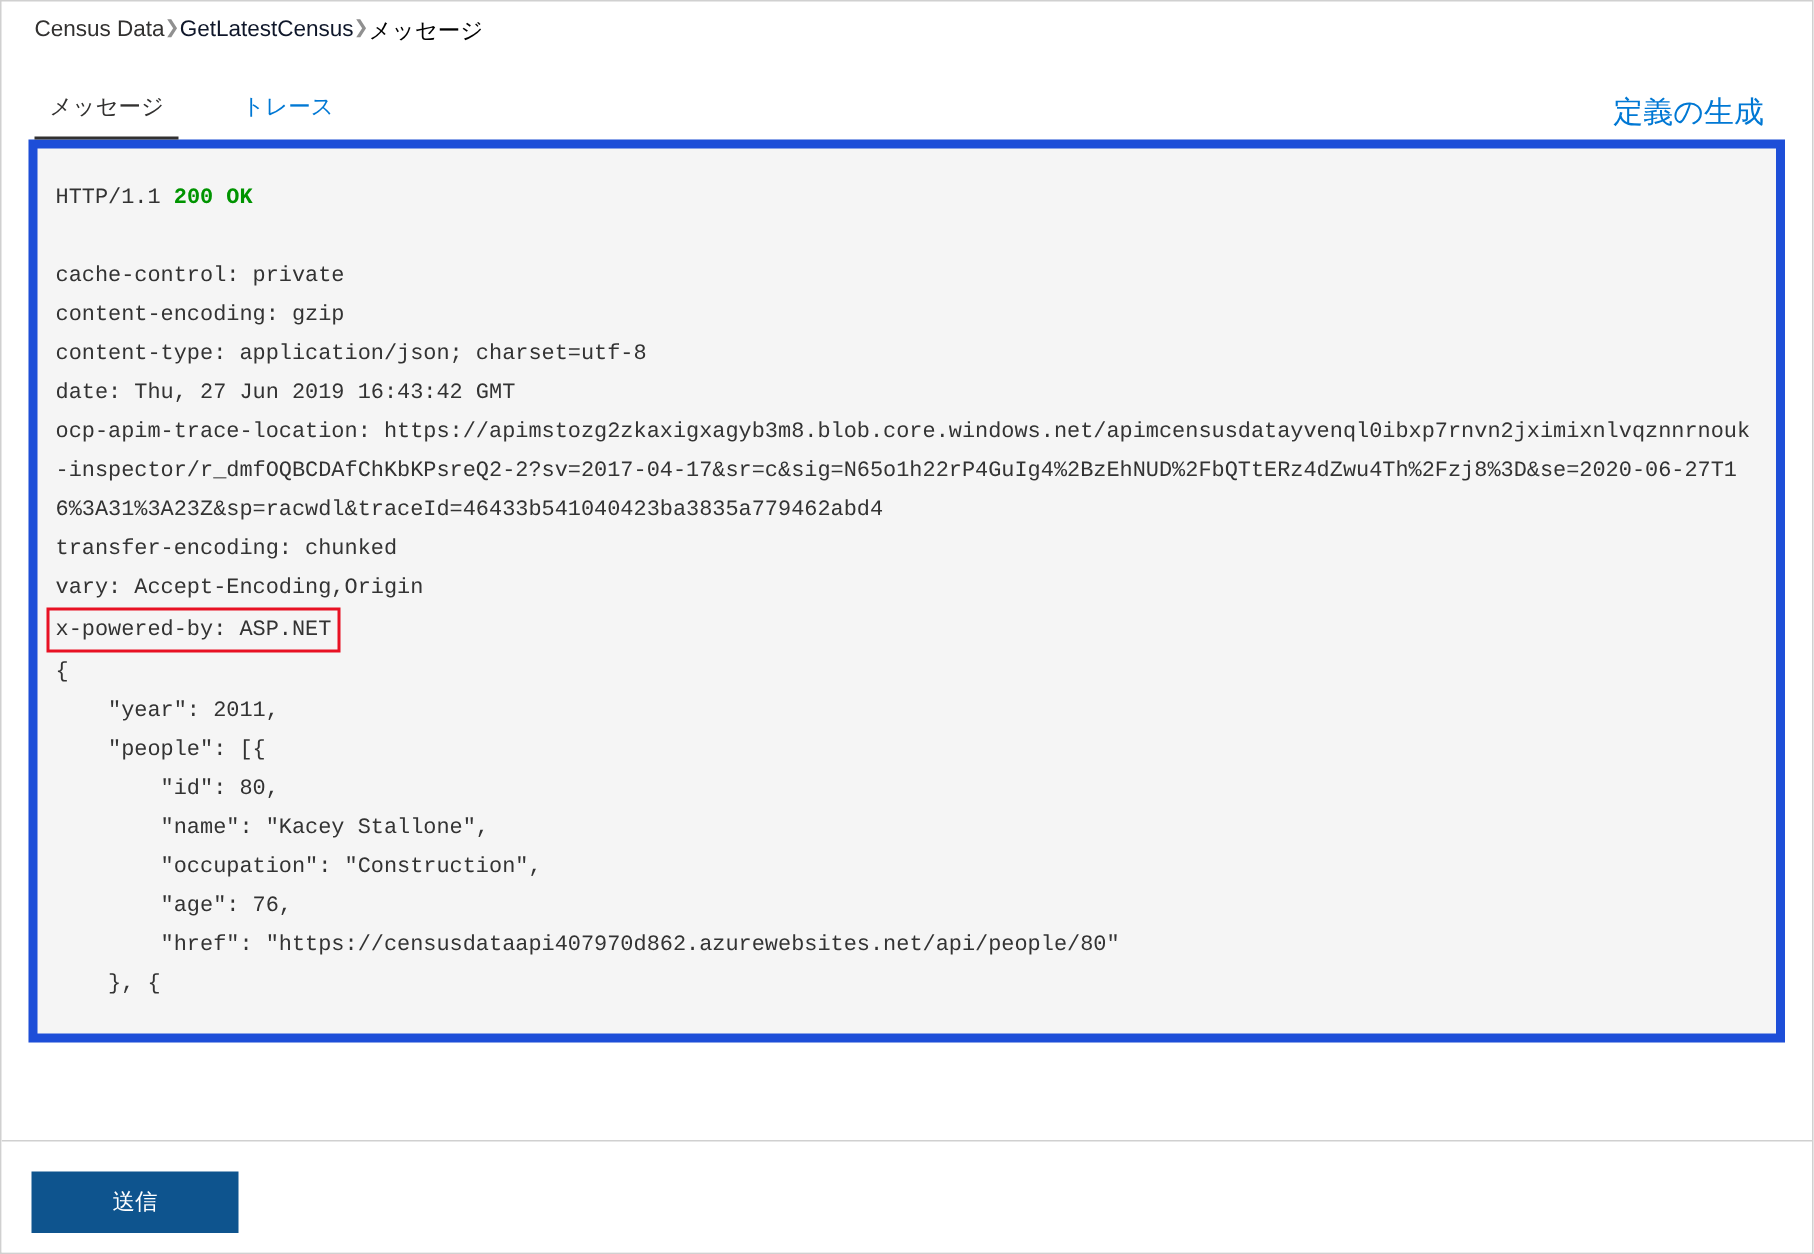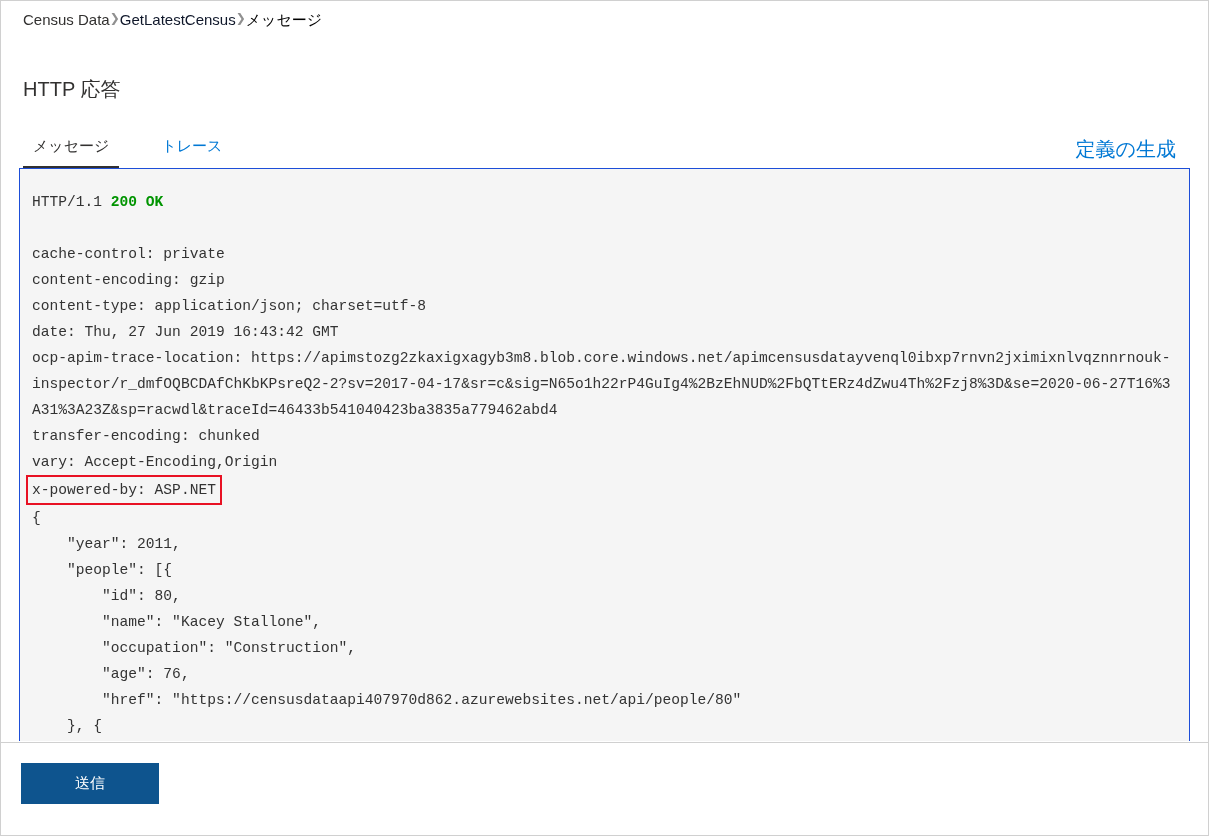--- a/index.html
+++ b/index.html
@@ -75,21 +75,21 @@
       color: #323130;
       border-bottom: 2px solid #323130;
     }
     .gen-def {
       color: #0078D4;
       font-size: 20px;
       cursor: pointer;
     }
     .response-box {
       background: #f5f5f5;
-      border: 1px solid #1d4ed8;
+      border: 6px solid #1d4ed8;
       padding: 20px 12px;
       font-family: "Consolas", "Courier New", monospace;
       font-size: 14.6px;
       line-height: 26px;
       white-space: pre-wrap;
       word-break: break-all;
       color: #333333;
       margin-top: 0;
     }
     .status-code {
@@ -100,21 +100,21 @@
       border: 2px solid #e81123;
       display: inline-block;
       padding: 0 4px;
       margin-left: -6px;
     }
     .footer {
       position: absolute;
       bottom: 0;
       left: 0;
       right: 0;
-      height: 93px;
+      height: 75px;
       border-top: 1px solid #d0d0d0;
       padding: 20px;
       background: #ffffff;
     }
     .send-button {
       background: #0e548e;
       color: #ffffff;
       border: none;
       padding: 11px 54px;
       font-size: 15px;
@@ -140,21 +140,20 @@
 
 <div class="breadcrumb">
   <span class="breadcrumb-item">Census Data</span>
   <span class="breadcrumb-chevron">❯</span>
   <span class="breadcrumb-item">GetLatestCensus</span>
   <span class="breadcrumb-chevron">❯</span>
   <span class="breadcrumb-item breadcrumb-current">メッセージ</span>
 </div>
 
 <div class="content-wrap">
-  <h2 class="page-title">HTTP 応答</h2>
 
   <div class="tabs-row">
     <div class="tabs">
       <div class="tab active">メッセージ</div>
       <div class="tab">トレース</div>
     </div>
     <div class="gen-def">定義の生成</div>
   </div>
 
   <div class="response-box"><span>HTTP/1.1</span> <span class="status-code">200 OK</span>

